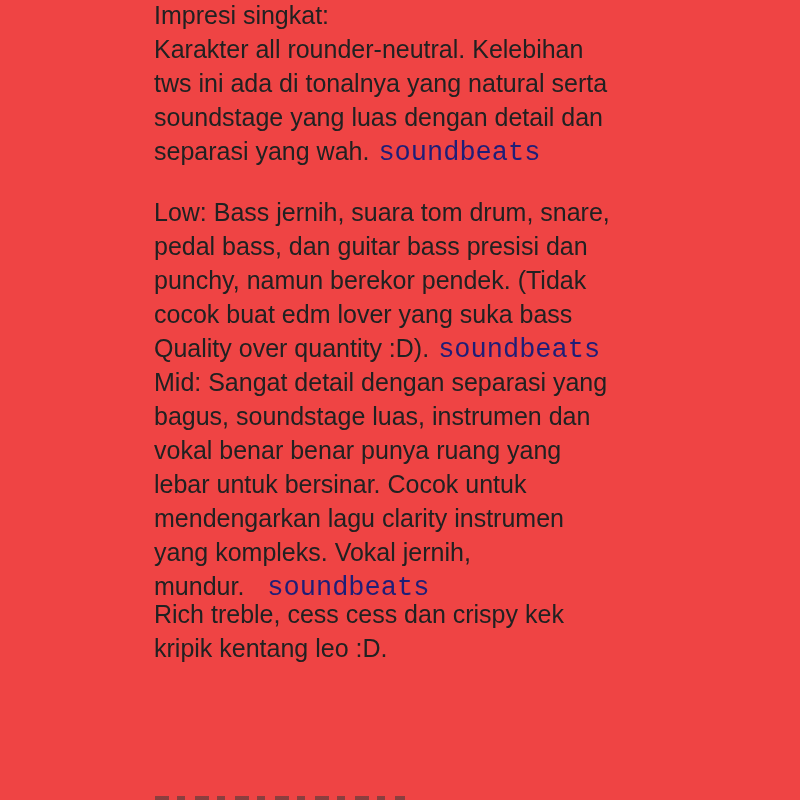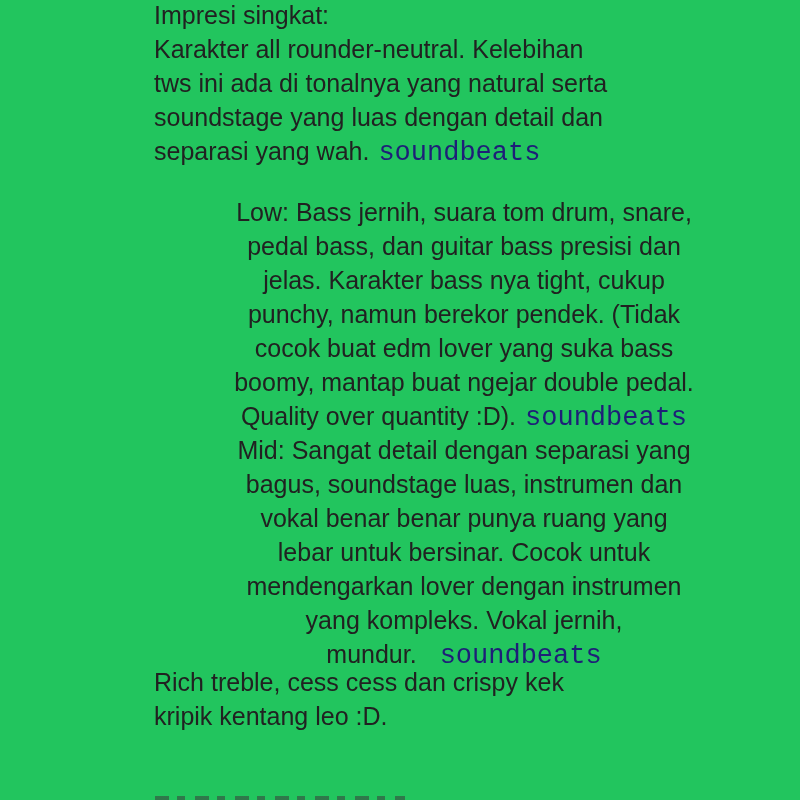--- a/index.html
+++ b/index.html
@@ -4,36 +4,36 @@
 <style>
   html, body {
     margin: 0;
     padding: 0;
     background: #ffffff;
   }
   .page {
     position: relative;
     width: 800px;
     height: 800px;
-    background: #22c55e;
+    background: #ef4444;
     overflow: hidden;
     font-family: "Liberation Sans", "DejaVu Sans", sans-serif;
   }
   .text-block {
     position: absolute;
     left: 154px;
     top: -2px;
     width: 620px;
     color: #212121;
     font-size: 25px;
     line-height: 34px;
     white-space: nowrap;
   }
   .para { margin: 0; }
-  .para-gap { margin-top: 27px; text-align: center; }
+  .para-gap { margin-top: 27px; }
   .para-tight { margin-top: -6px; }
   .line { height: 34px; }
   .wm {
     font-family: Liberation Mono, monospace;
     font-size: 27px;
     color: #1e1e78;
     margin-left: 9px;
   }
   .wm-wide-gap { margin-left: 23px; }
   
@@ -65,32 +65,30 @@
       <div class="line"><span>tws ini ada di tonalnya yang natural serta</span></div>
       <div class="line"><span>soundstage yang luas dengan detail dan</span></div>
       <div class="line">
         <span>separasi yang wah.</span><span class="wm">soundbeats</span>
       </div>
     </div>
 
     <div class="para para-gap">
       <div class="line"><span>Low: Bass jernih, suara tom drum, snare,</span></div>
       <div class="line"><span>pedal bass, dan guitar bass presisi dan</span></div>
-      <div class="line"><span>jelas. Karakter bass nya tight, cukup</span></div>
       <div class="line"><span>punchy, namun berekor pendek. (Tidak</span></div>
       <div class="line"><span>cocok buat edm lover yang suka bass</span></div>
-      <div class="line"><span>boomy, mantap buat ngejar double pedal.</span></div>
       <div class="line">
         <span>Quality over quantity :D).</span><span class="wm">soundbeats</span>
       </div>
       <div class="line"><span>Mid: Sangat detail dengan separasi yang</span></div>
       <div class="line"><span>bagus, soundstage luas, instrumen dan</span></div>
       <div class="line"><span>vokal benar benar punya ruang yang</span></div>
       <div class="line"><span>lebar untuk bersinar. Cocok untuk</span></div>
-      <div class="line"><span>mendengarkan lover dengan instrumen</span></div>
+      <div class="line"><span>mendengarkan lagu clarity instrumen</span></div>
       <div class="line"><span>yang kompleks. Vokal jernih,</span></div>
       <div class="line">
         <span>mundur.</span><span class="wm wm-wide-gap">soundbeats</span>
       </div>
     </div>
 
     <div class="para para-tight">
       <div class="line"><span>Rich treble, cess cess dan crispy kek</span></div>
       <div class="line"><span>kripik kentang leo :D.</span></div>
     </div>

